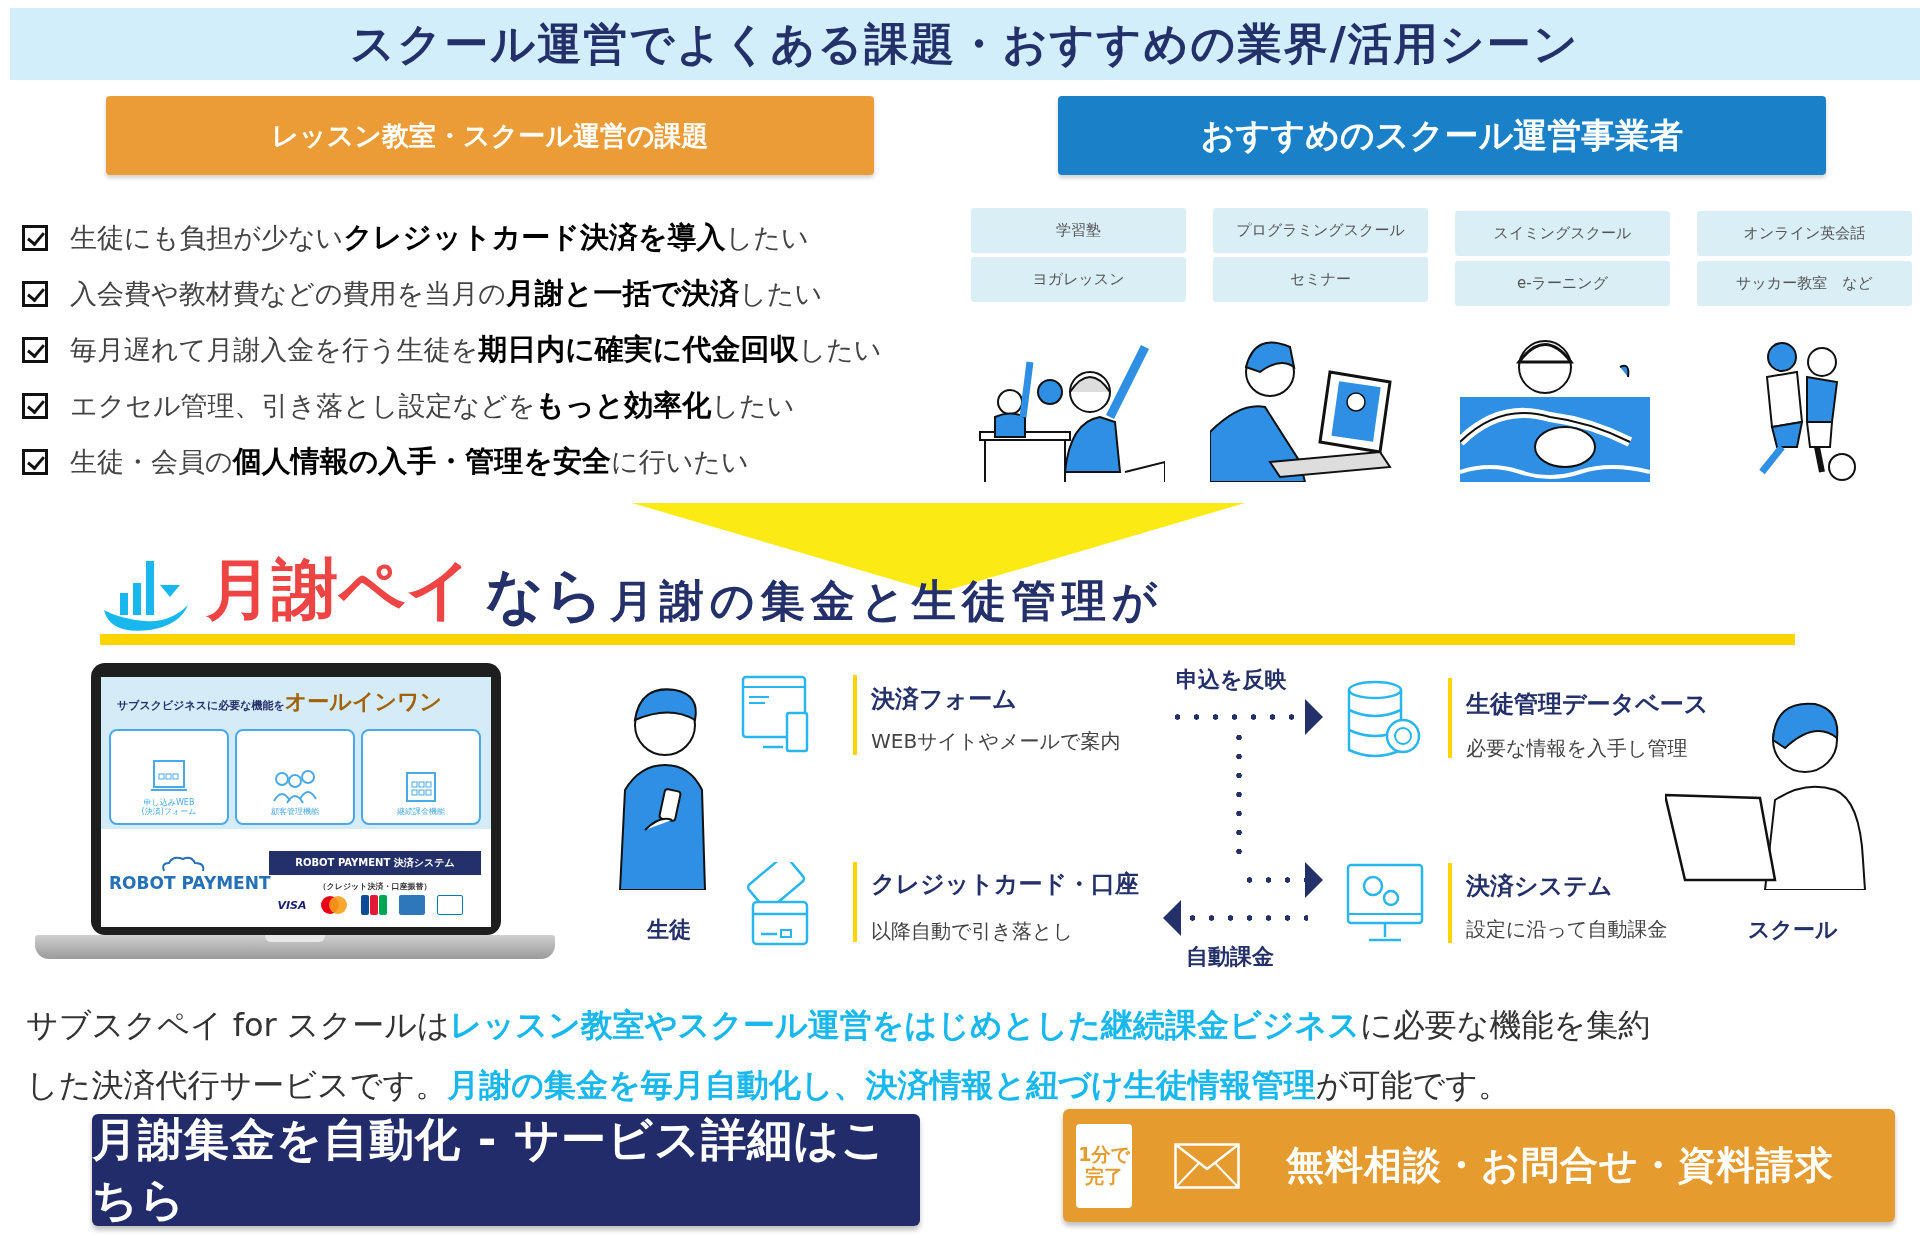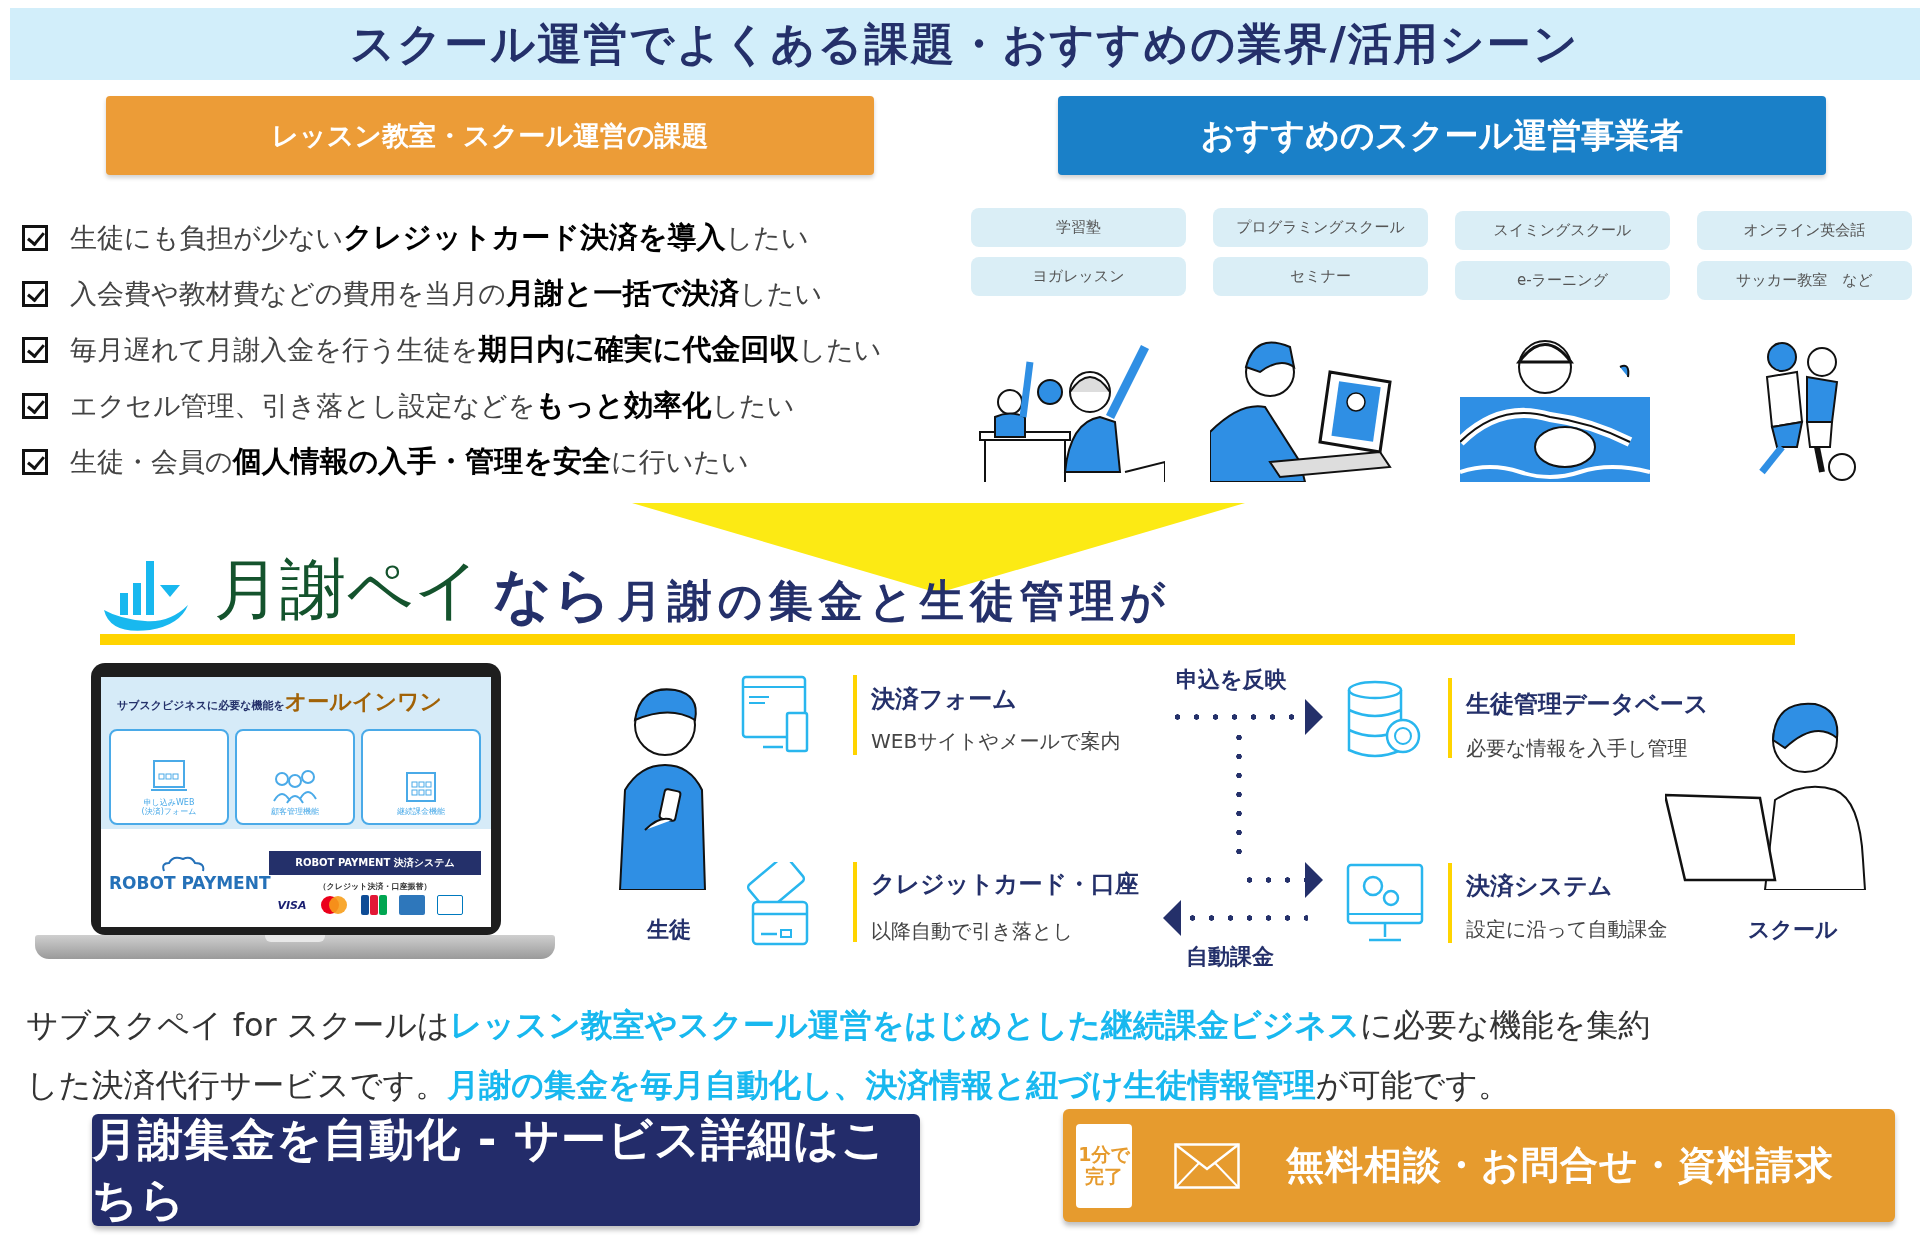--- a/index.html
+++ b/index.html
@@ -18,31 +18,31 @@
   .sec-btn.blue { left: 1058px; top: 96px; width: 768px; height: 79px; background: #1a80c8; font-size: 34px; }
 
   
   .checklist { left: 22px; top: 210px; width: 960px; }
   .check-item { display: flex; align-items: center; height: 56px; font-size: 27px; color: #444; white-space: nowrap; }
   .check-box { width: 26px; height: 26px; border: 3px solid #111; margin-right: 22px; position: relative; flex-shrink: 0; }
   .check-box::after { content: ""; position: absolute; left: 6px; top: 1px; width: 7px; height: 13px; border-right: 3px solid #111; border-bottom: 3px solid #111; transform: rotate(40deg); }
   .em { font-weight: bold; color: #000000; font-size: 29px; }
 
   
-  .tag { width: 215px; height: 39px; background: #daeef6; border-radius: 8px; display: flex; align-items: center; justify-content: center; font-size: 15px; color: #555; }
+  .tag { width: 215px; height: 45px; background: #daeef6; border-radius: 3px; display: flex; align-items: center; justify-content: center; font-size: 15px; color: #555; }
 
   
   .illus { width: 190px; height: 160px; }
 
   
   .yarrow { left: 632px; top: 503px; width: 613px; height: 90px; }
 
   
   .headline { left: 100px; top: 535px; width: 1700px; height: 100px; display: flex; align-items: flex-end; white-space: nowrap; }
-  .hl-brand { font-size: 66px; font-weight: normal; color: #14532d; margin-left: 24px; }
+  .hl-brand { font-size: 66px; font-weight: bold; color: #ef4444; margin-left: 16px; }
   .hl-nara { font-size: 58px; font-weight: bold; color: #24306a; margin-left: 12px; }
   .hl-mid { font-size: 44px; font-weight: bold; color: #24306a; letter-spacing: 6px; margin-left: 6px; padding-bottom: 4px; }
   .hl-accent { font-size: 44px; font-weight: bold; color: #18c0f0; letter-spacing: 10px; padding-bottom: 4px; }
   .hl-underline { left: 100px; top: 634px; width: 1695px; height: 11px; background: #ffd400; }
 
   
   .laptop { left: 35px; top: 660px; width: 520px; height: 320px; }
   .lap-frame { position: absolute; left: 56px; top: 3px; width: 410px; height: 272px; background: #1e1e1e; border-radius: 14px; }
   .lap-screen { position: absolute; left: 10px; top: 14px; width: 390px; height: 250px; background: #fff; overflow: hidden; }
   .lap-top { position: absolute; left: 0; top: 0; width: 390px; height: 152px; background: #d6ebf8; }

